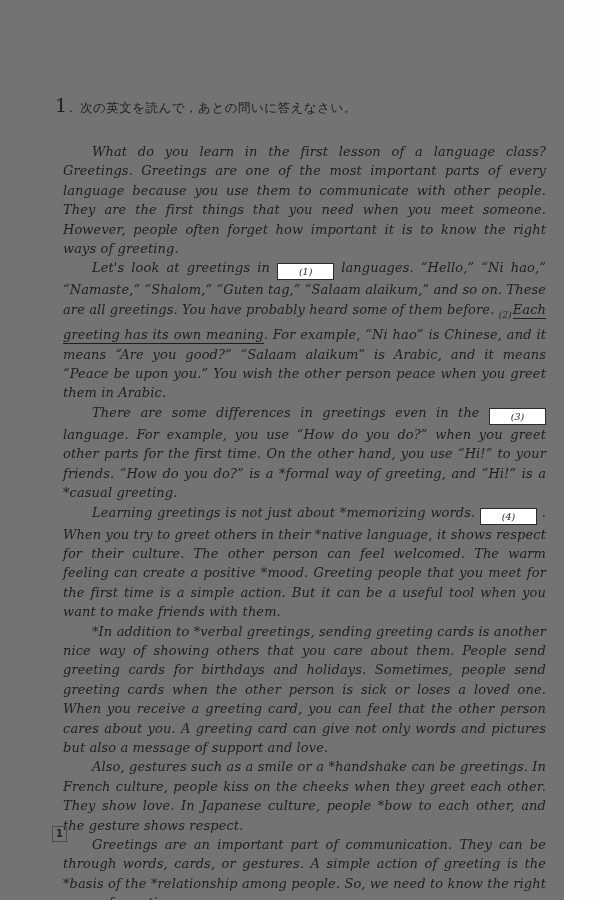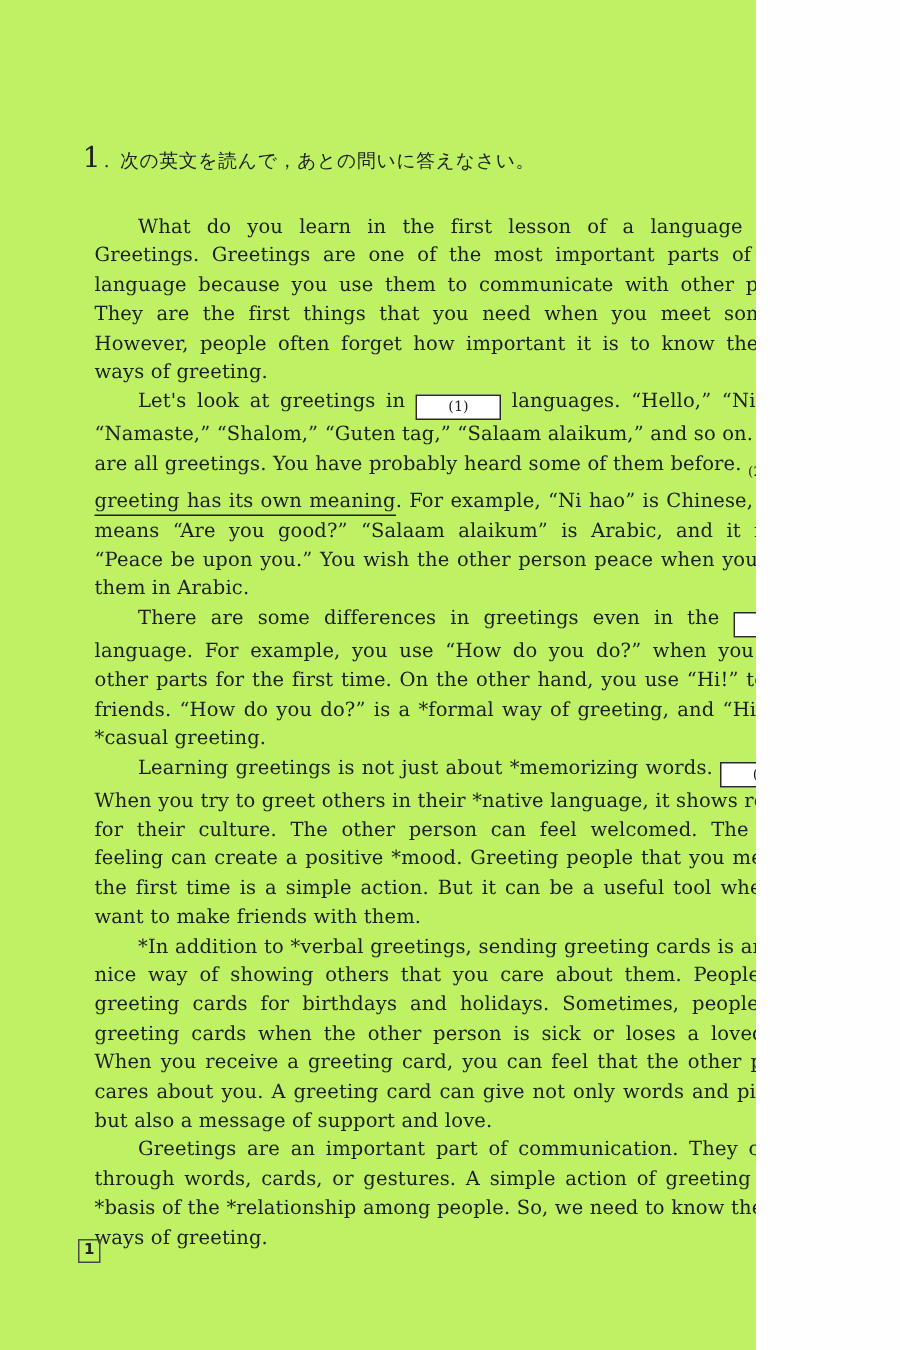--- a/index.html
+++ b/index.html
@@ -5,22 +5,22 @@
   html, body { margin: 0; padding: 0; }
   body {
     width: 600px; height: 900px;
     background: #fefefe;
     font-family: "DejaVu Serif", "Liberation Serif", serif;
     color: #1e1e1e;
     -webkit-font-smoothing: antialiased;
   }
   .page {
     position: relative;
-    width: 504px; height: 900px;
-    background: #bef264;
+    width: 564px; height: 900px;
+    background: #737373;
     overflow: hidden;
   }
   
   .heading {
     position: absolute;
     left: 55px; top: 94px;
     white-space: nowrap;
   }
   .qnum {
     font-size: 19px;
@@ -42,20 +42,21 @@
     left: 63px; top: 142px;
     width: 483px;
     font-size: 13px;
     line-height: 19.4px;
     text-align: justify;
     letter-spacing: 0.1px;
   }
   .passage p {
     margin: 0;
     text-indent: 29px;
+    font-style: italic;
   }
   .blank {
     display: inline-block;
     width: 55px; height: 15px;
     border: 1px solid #2b2b2b;
     text-align: center;
     text-indent: 0;
     vertical-align: -3px;
     line-height: 14px;
     background: #fff;
@@ -102,20 +103,21 @@
     <p><span>What do you learn in the first lesson of a language class?  Greetings.  Greetings are one of the most important parts of every language because you use them to communicate with other people.  They are the first things that you need when you meet someone.  However, people often forget how important it is to know the right ways of greeting.</span></p>
 
     <p><span>Let's look at greetings in </span><span class="blank"><span class="blank-label">(1)</span></span><span> languages.  “Hello,” “Ni hao,” “Namaste,” “Shalom,” “Guten tag,” “Salaam alaikum,” and so on.  These are all greetings.  You have probably heard some of them before.  </span><span class="subnum">(2)</span><span class="ul">Each greeting has its own meaning</span><span>.  For example, “Ni hao” is Chinese, and it means “Are you good?”  “Salaam alaikum” is Arabic, and it means “Peace be upon you.”  You wish the other person peace when you greet them in Arabic.</span></p>
 
     <p><span>There are some differences in greetings even in the </span><span class="blank"><span class="blank-label">(3)</span></span><span> language.  For example, you use “How do you do?” when you greet other parts for the first time.  On the other hand, you use “Hi!” to your friends.  “How do you do?” is a *formal way of greeting, and “Hi!” is a *casual greeting.</span></p>
 
     <p><span>Learning greetings is not just about *memorizing words.  </span><span class="blank"><span class="blank-label">(4)</span></span><span> .  When you try to greet others in their *native language, it shows respect for their culture.  The other person can feel welcomed.  The warm feeling can create a positive *mood.  Greeting people that you meet for the first time is a simple action.  But it can be a useful tool when you want to make friends with them.</span></p>
 
     <p><span>*In addition to *verbal greetings, sending greeting cards is another nice way of showing others that you care about them.  People send greeting cards for birthdays and holidays.  Sometimes, people send greeting cards when the other person is sick or loses a loved one.  When you receive a greeting card, you can feel that the other person cares about you.  A greeting card can give not only words and pictures but also a message of support and love.</span></p>
 
+    <p><span>Also, gestures such as a smile or a *handshake can be greetings.  In French culture, people kiss on the cheeks when they greet each other.  They show love.  In Japanese culture, people *bow to each other, and the gesture shows respect.</span></p>
 
     <p><span>Greetings are an important part of communication.  They can be through words, cards, or gestures.  A simple action of greeting is the *basis of the *relationship among people.  So, we need to know the right ways of greeting.</span></p>
 
   </div>
 
   <div class="pagebox"><span>1</span></div>
 
 </div>
 
 </body></html>

